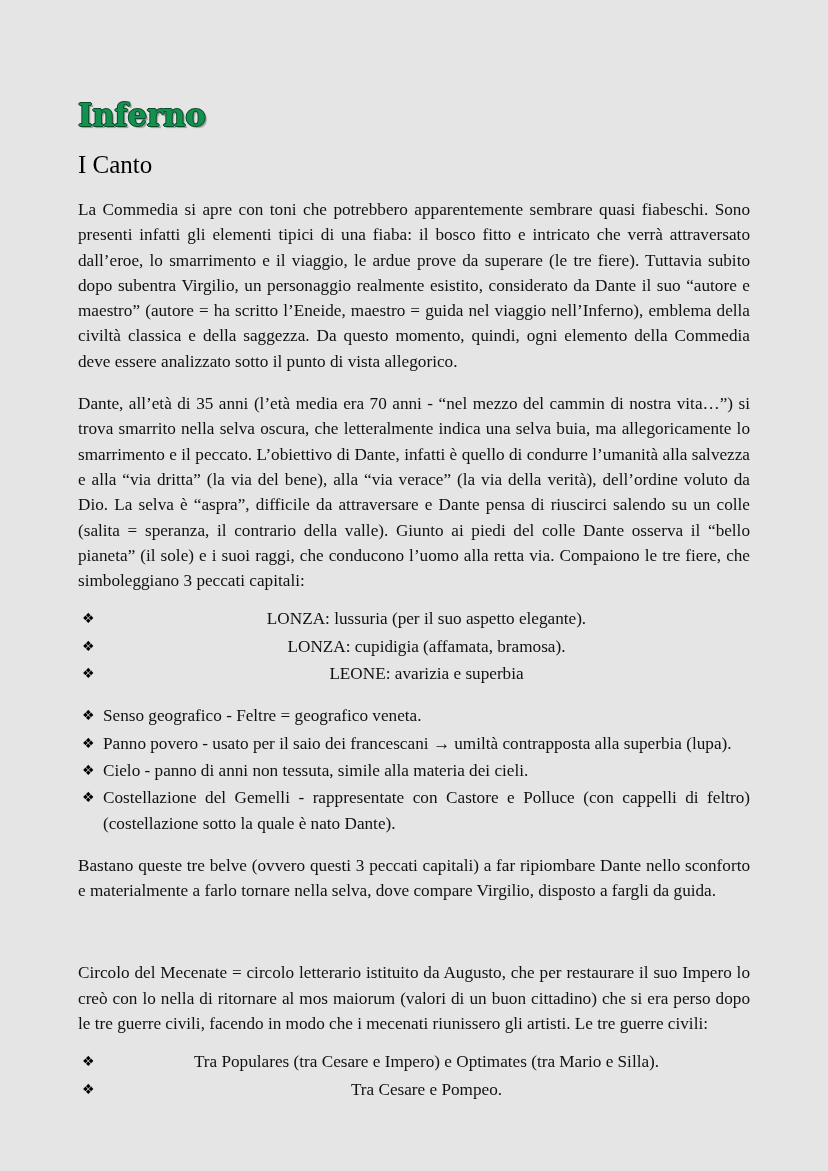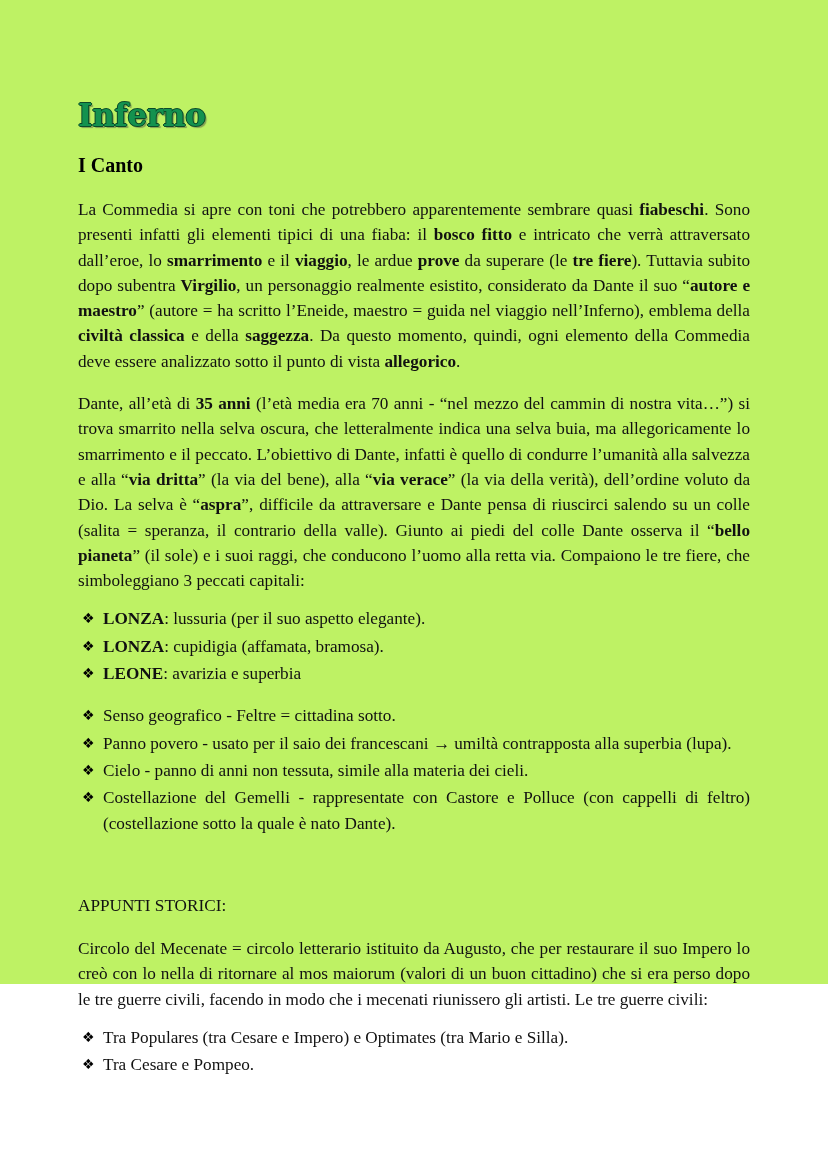--- a/index.html
+++ b/index.html
@@ -12,22 +12,22 @@
     height: 1171px;
     position: relative;
     font-family: "Liberation Serif", "DejaVu Serif", serif;
     color: #000000;
     overflow: hidden;
   }
   .page {
     position: absolute;
     left: 0; top: 0;
     width: 828px;
-    height: 984px;
-    background: #bef264;
+    height: 1171px;
+    background: #e5e5e5;
   }
   .content {
     position: absolute;
     left: 78px;
     top: 96px;
     width: 672px;
   }
 
   
   .doc-title {
@@ -42,22 +42,22 @@
        1px 0px 0 #0b4a2a,
       -1px 0px 0 #0b4a2a,
        0px 1px 0 #0b4a2a,
        0px -1px 0 #0b4a2a,
        2px 2px 1px rgba(60,60,60,0.45);
   }
 
   
   .canto-heading {
     font-family: "Liberation Serif", "DejaVu Serif", serif;
-    font-weight: 700;
-    font-size: 20px;
+    font-weight: 400;
+    font-size: 25px;
     line-height: 30px;
     margin: 0 0 17px 0;
     color: #000000;
   }
 
   
   p.body-par {
     font-size: 17.2px;
     line-height: 25.3px;
     text-align: justify;
@@ -92,27 +92,27 @@
   }
   ul.dlist li .bullet-glyph {
     position: absolute;
     left: 4px;
     top: 0;
     font-family: "DejaVu Sans", sans-serif;
     font-size: 14px;
     line-height: 25.3px;
     color: #000000;
   }
-  ul.dlist li .li-text { display: block; }
+  ul.dlist li .li-text { display: block; text-align: center; }
   ul.dlist.justified li .li-text {
     text-align: justify;
     text-justify: inter-word;
   }
 
-  b, strong { font-weight: 700; }
+  b, strong { font-weight: 400; }
 </style>
 </head>
 <body>
 
 <div class="page">
   <div class="content">
 
     <h1 class="doc-title">Inferno</h1>
 
     <h2 class="canto-heading">I Canto</h2>
@@ -133,40 +133,40 @@
         <li>
           <span class="bullet-glyph">❖</span>
           <span class="li-text"><b>LEONE</b>: avarizia e superbia</span>
         </li>
       </ul>
 
 
     <ul class="dlist justified">
         <li>
           <span class="bullet-glyph">❖</span>
-          <span class="li-text">Senso geografico - Feltre = cittadina sotto.</span>
+          <span class="li-text">Senso geografico - Feltre = geografico veneta.</span>
         </li>
         <li>
           <span class="bullet-glyph">❖</span>
           <span class="li-text">Panno povero - usato per il saio dei francescani → umiltà contrapposta alla superbia (lupa).</span>
         </li>
         <li>
           <span class="bullet-glyph">❖</span>
           <span class="li-text">Cielo - panno di anni non tessuta, simile alla materia dei cieli.</span>
         </li>
         <li>
           <span class="bullet-glyph">❖</span>
           <span class="li-text">Costellazione del Gemelli - rappresentate con Castore e Polluce (con cappelli di feltro) (costellazione sotto la quale è nato Dante).</span>
         </li>
       </ul>
 
+    <p class="body-par">Bastano queste tre belve (ovvero questi 3 peccati capitali) a far ripiombare Dante nello sconforto e materialmente a farlo tornare nella selva, dove compare Virgilio, disposto a fargli da guida.</p>
 
     <div class="spacer-lg"></div>
 
-    <div class="section-label">APPUNTI STORICI:</div>
 
     <p class="body-par tight">Circolo del Mecenate = circolo letterario istituito da Augusto, che per restaurare il suo Impero lo creò con lo nella di ritornare al mos maiorum (valori di un buon cittadino) che si era perso dopo le tre guerre civili, facendo in modo che i mecenati riunissero gli artisti. Le tre guerre civili:</p>
 
     <ul class="dlist">
         <li>
           <span class="bullet-glyph">❖</span>
           <span class="li-text">Tra Populares (tra Cesare e Impero) e Optimates (tra Mario e Silla).</span>
         </li>
         <li>
           <span class="bullet-glyph">❖</span>

